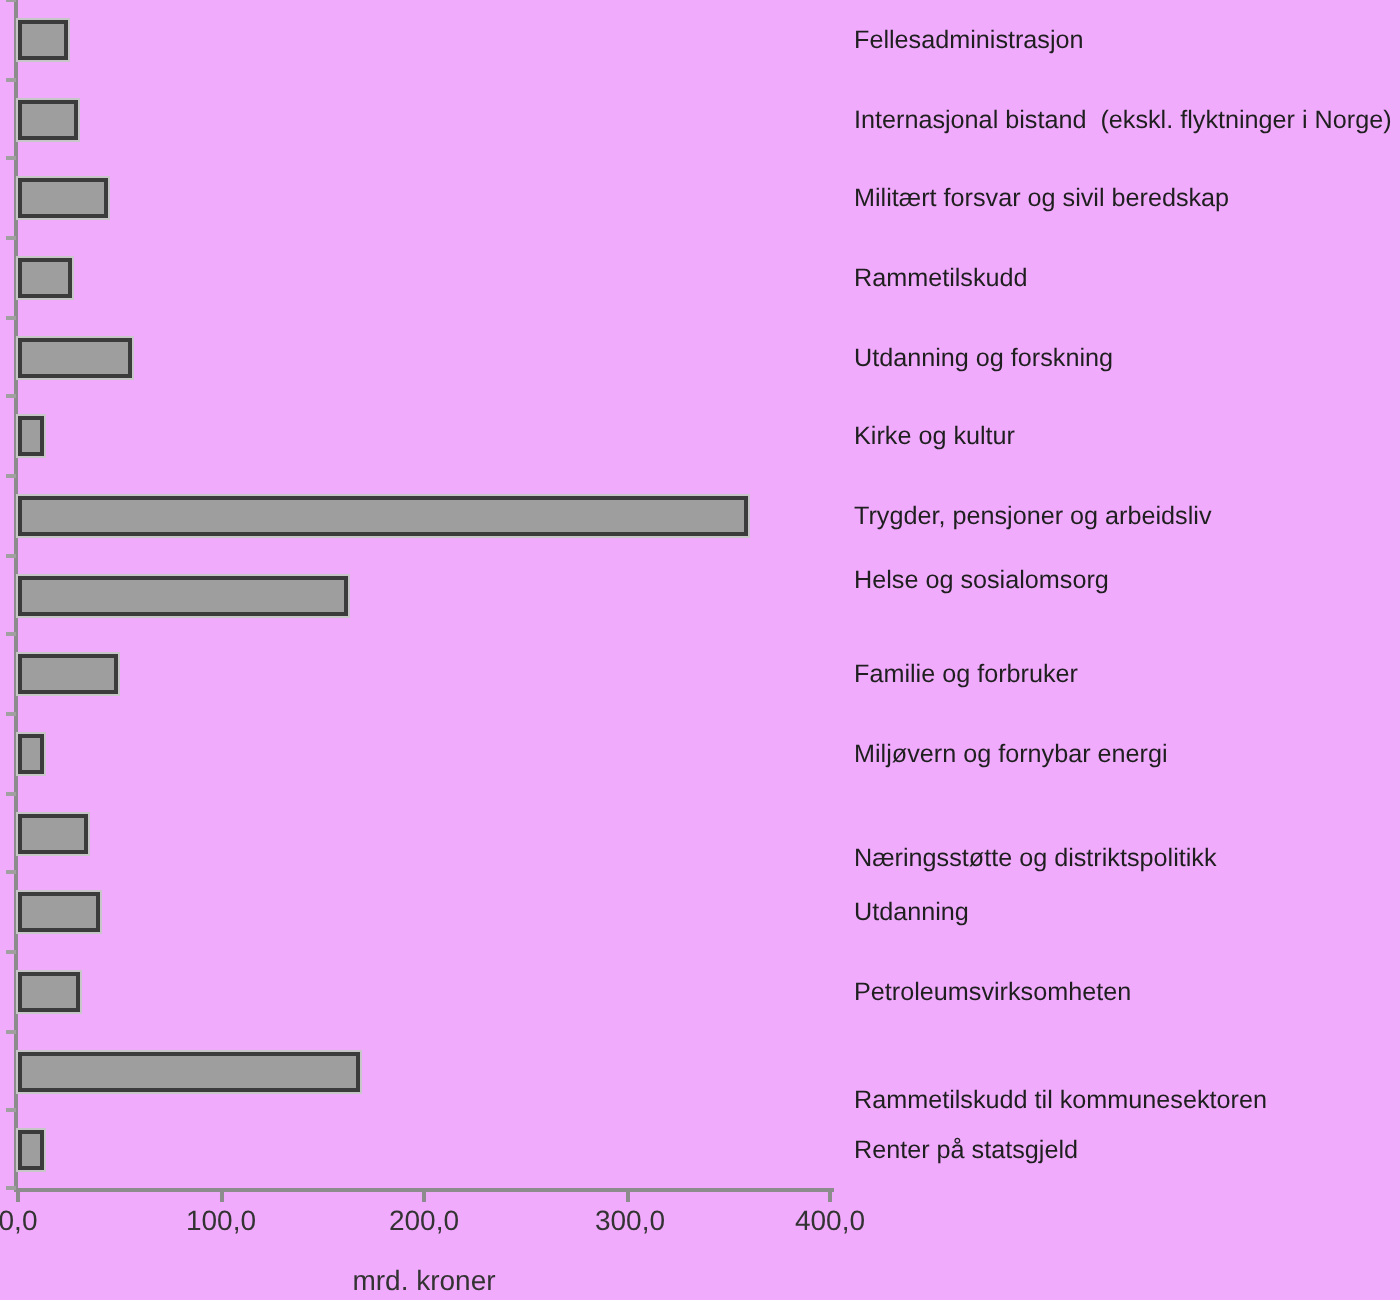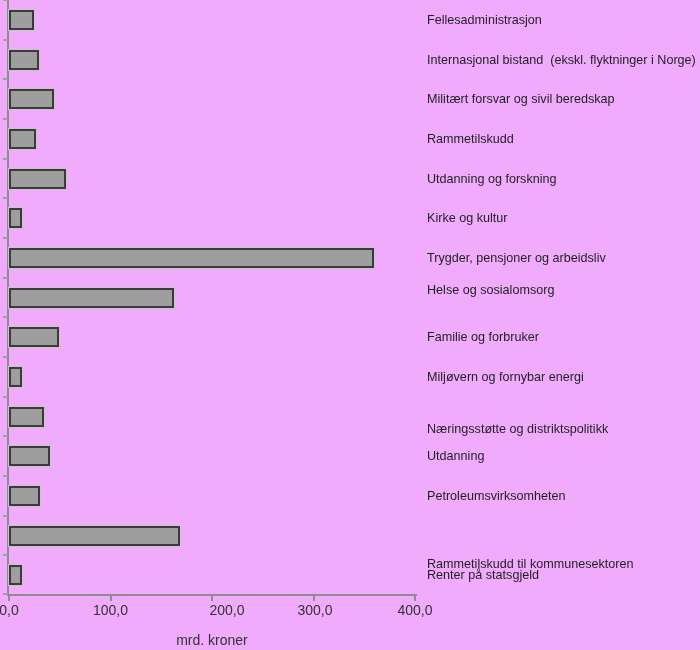--- a/index.html
+++ b/index.html
@@ -107,21 +107,21 @@
       <div class="cat-label" style="top: 337.167px;">Familie og forbruker</div>
       <div class="bar" style="left: 9px; top: 366.833px; width: 13.195px;"></div>
       <div class="cat-label" style="top: 376.833px;">Miljøvern og fornybar energi</div>
       <div class="bar" style="left: 9px; top: 406.5px; width: 34.51px;"></div>
       <div class="cat-label" style="top: 429px;">Næringsstøtte og distriktspolitikk</div>
       <div class="bar" style="left: 9px; top: 446.167px; width: 40.6px;"></div>
       <div class="cat-label" style="top: 456.167px;">Utdanning</div>
       <div class="bar" style="left: 9px; top: 485.833px; width: 31.465px;"></div>
       <div class="cat-label" style="top: 495.833px;">Petroleumsvirksomheten</div>
       <div class="bar" style="left: 9px; top: 525.5px; width: 170.52px;"></div>
-      <div class="cat-label" style="top: 564px; text-align: right;">Rammetilskudd til kommunesektoren</div>
+      <div class="cat-label" style="top: 550px; text-align: right;">Rammetilskudd til kommunesektoren</div>
       <div class="bar" style="left: 9px; top: 565.167px; width: 13.195px;"></div>
       <div class="cat-label" style="top: 575.167px;">Renter på statsgjeld</div>
       <div class="ytick" style="left: 3px; top: -1px;"></div>
       <div class="ytick" style="left: 3px; top: 38.6667px;"></div>
       <div class="ytick" style="left: 3px; top: 78.3333px;"></div>
       <div class="ytick" style="left: 3px; top: 118px;"></div>
       <div class="ytick" style="left: 3px; top: 157.667px;"></div>
       <div class="ytick" style="left: 3px; top: 197.333px;"></div>
       <div class="ytick" style="left: 3px; top: 237px;"></div>
       <div class="ytick" style="left: 3px; top: 276.667px;"></div>
@@ -131,20 +131,20 @@
       <div class="ytick" style="left: 3px; top: 435.333px;"></div>
       <div class="ytick" style="left: 3px; top: 475px;"></div>
       <div class="ytick" style="left: 3px; top: 514.667px;"></div>
       <div class="ytick" style="left: 3px; top: 554.333px;"></div>
       <div class="ytick" style="left: 3px; top: 593px;"></div>
       <div class="xtick" style="left: 8px;"></div>
       <div class="xtick-label" style="left: 9px;">0,0</div>
       <div class="xtick" style="left: 109.5px;"></div>
       <div class="xtick-label" style="left: 110.5px;">100,0</div>
       <div class="xtick" style="left: 211px;"></div>
-      <div class="xtick-label" style="left: 227px;">200,0</div>
+      <div class="xtick-label" style="left: 212px;">200,0</div>
       <div class="xtick" style="left: 312.5px;"></div>
       <div class="xtick-label" style="left: 315px;">300,0</div>
       <div class="xtick" style="left: 414px;"></div>
       <div class="xtick-label" style="left: 415px;">400,0</div>
     </div>
   <div class="xlabel">mrd. kroner</div>
 </div>
 
 </body></html>

